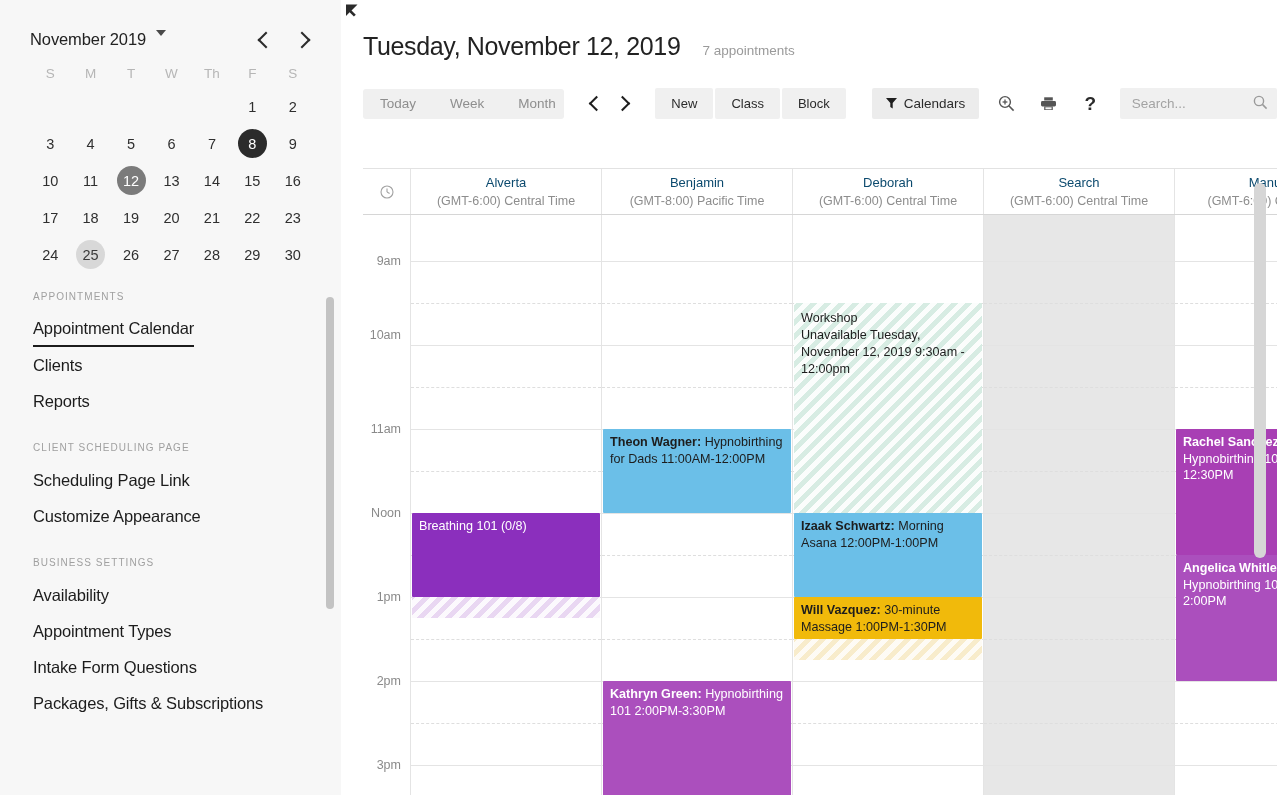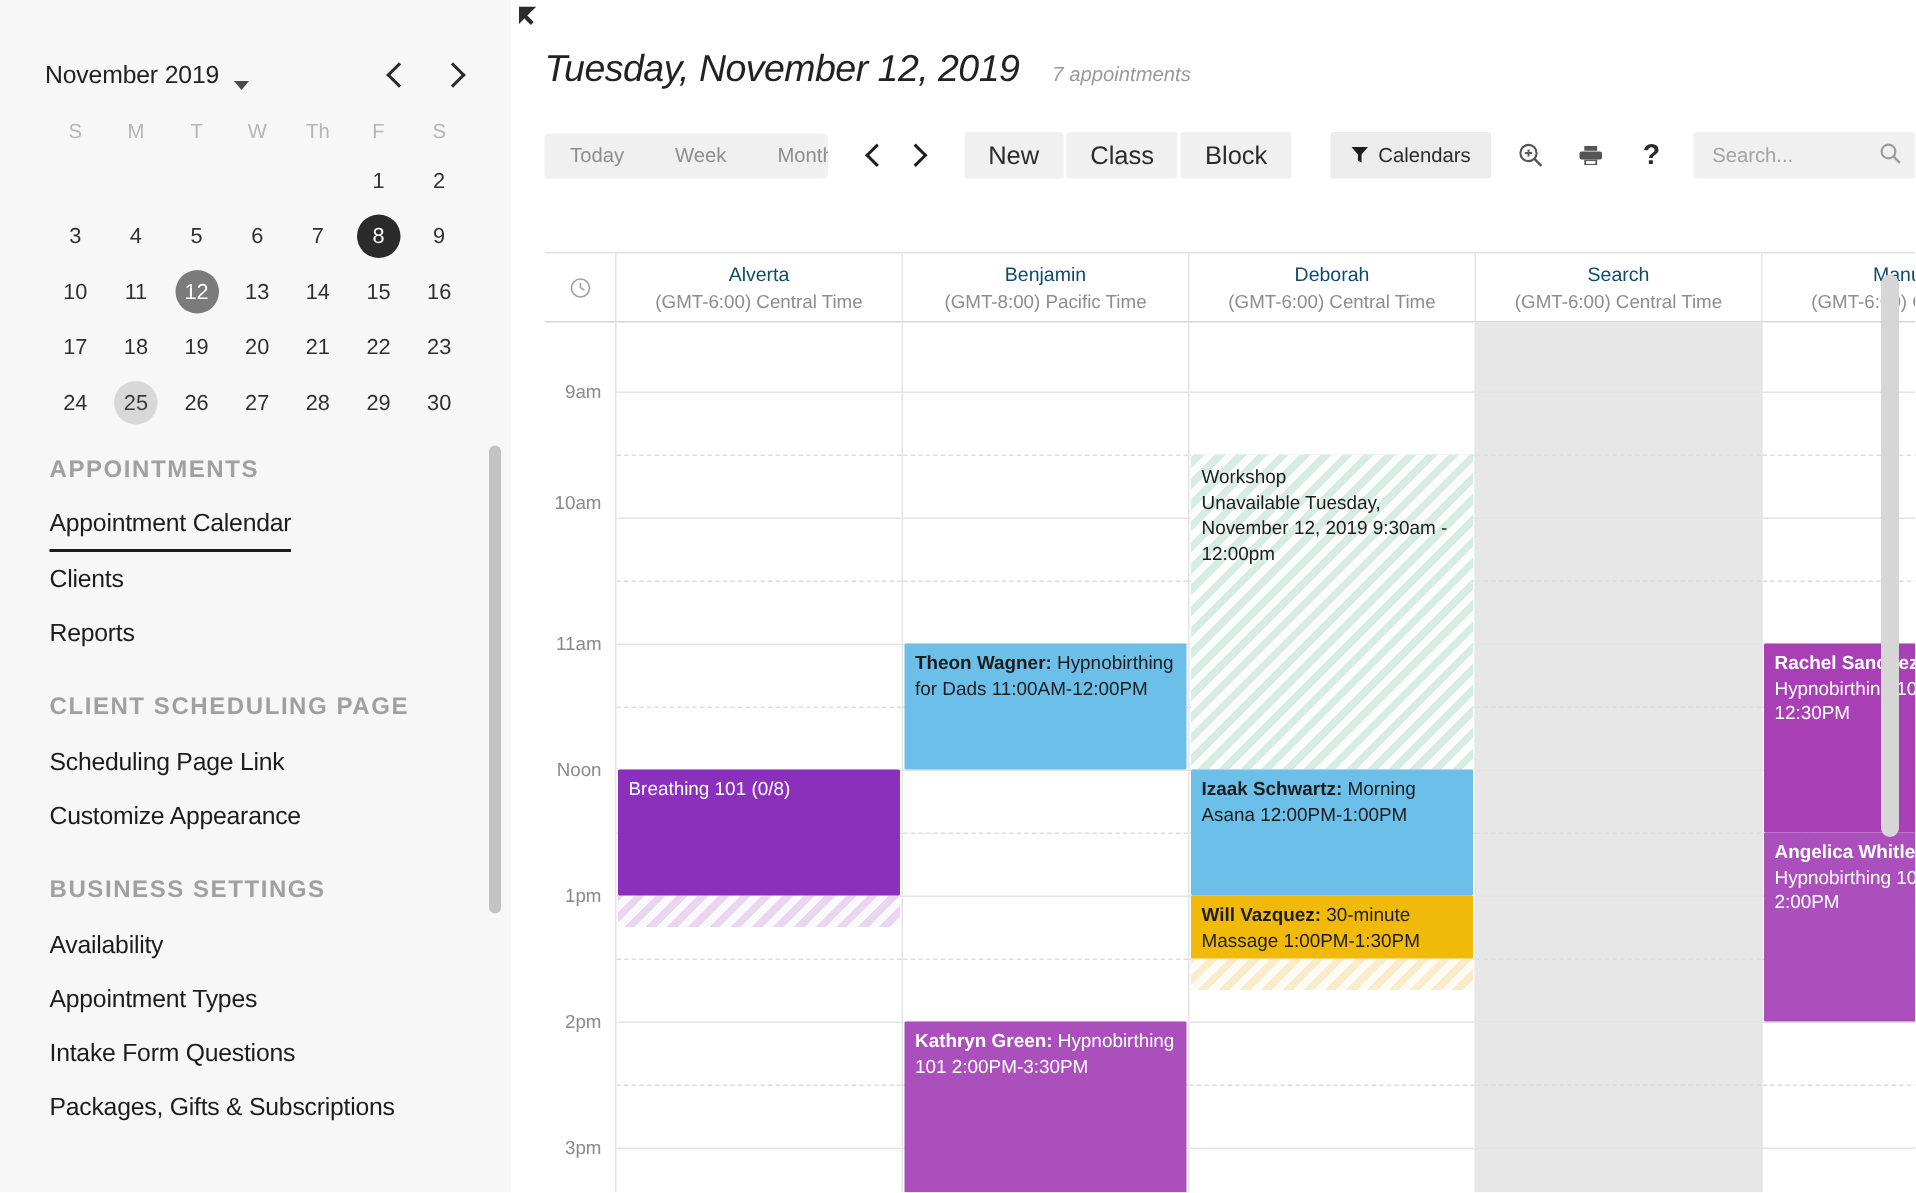--- a/index.html
+++ b/index.html
@@ -19,22 +19,22 @@
     position: relative;
     width: 341px; height: 795px;
     background: #f7f7f7;
     flex: 0 0 341px;
     overflow: hidden;
   }
 
   
   .mini-cal { padding: 30px 28px 0 30px; }
   .mini-cal-head {
-    display: flex; align-items: flex-end;
-    height: 30px; margin-bottom: 14px;
+    display: flex; align-items: flex-start;
+    height: 30px; 
   }
   .mini-month {
     font-size: 16.5px; color: #222; letter-spacing: -0.1px;
   }
   .caret-down {
     margin-left: 10px;
     width: 0; height: 0;
     border-left: 5px solid transparent;
     border-right: 5px solid transparent;
     border-top: 6px solid #4a4a4a;
@@ -67,23 +67,23 @@
     font-size: 14.5px; color: #2f2f2f; cursor: pointer;
   }
   .day.empty { cursor: default; }
   .day.today    { background: #2b2b2b; color: #fff; }
   .day.selected { background: #7b7b7b; color: #fff; }
   .day.dim      { background: #d8d8d8; color: #3a3a3a; }
 
   
   .nav { padding: 18px 0 0 33px; }
   .nav-group-title {
-    font-size: 16px; letter-spacing: 1.05px; color: #a0a0a0;
+    font-size: 10px; letter-spacing: 1.05px; color: #a0a0a0;
     text-transform: uppercase; margin-top: 23px; margin-bottom: 9px;
-    font-weight: 700;
+    font-weight: 400;
   }
   .nav-group:first-child .nav-group-title { margin-top: 0; }
   .nav-item {
     font-size: 16.5px; color: #1c1c1c; line-height: 36px;
     display: inline-block; cursor: pointer; letter-spacing: -0.15px;
   }
   .nav-item.active {
     border-bottom: 2px solid #1c1c1c;
     line-height: 34px;
   }
@@ -94,21 +94,21 @@
     width: 8px; height: 312px;
     background: #c3c3c3; border-radius: 4px;
   }
 
   
   #main {
     position: relative; flex: 1 1 auto; height: 795px;
     background: #ffffff; overflow: hidden;
   }
 
-  .page-head { padding: 32px 0 0 22px; display: flex; align-items: baseline; font-style: italic; }
+  .page-head { padding: 32px 0 0 22px; display: flex; align-items: baseline; }
   .page-title {
     font-size: 25px; color: #222; letter-spacing: -0.35px; font-weight: 400;
   }
   .appt-count {
     margin-left: 22px; font-size: 13.5px; color: #9a9a9a;
   }
 
   
   .toolbar {
     margin: 27px 0 0 22px;
@@ -129,21 +129,21 @@
     width: 9px; height: 9px;
     border-top: 2.4px solid #1e1e1e;
     border-right: 2.4px solid #1e1e1e;
   }
   .tchev.left::before  { transform: rotate(-135deg); left: 5px; }
   .tchev.right::before { transform: rotate(45deg);  left: 1px; }
 
   .btn-group { display: flex; gap: 2px; margin-left: 23px; }
   .gbtn {
     border: 0; background: #f0f0f0; cursor: pointer;
-    font-family: inherit; font-size: 17px; color: #2b2b2b;
+    font-family: inherit; font-size: 13px; color: #2b2b2b;
     padding: 0 16px; height: 31px; border-radius: 2px;
   }
   .cal-filter {
     margin-left: 26px; border: 0; background: #ececec; cursor: pointer;
     font-family: inherit; font-size: 13.5px; color: #2b2b2b;
     height: 31px; padding: 0 14px; border-radius: 2px;
     display: flex; align-items: center; gap: 7px;
   }
   .icon-btn {
     background: none; border: 0; cursor: pointer;

